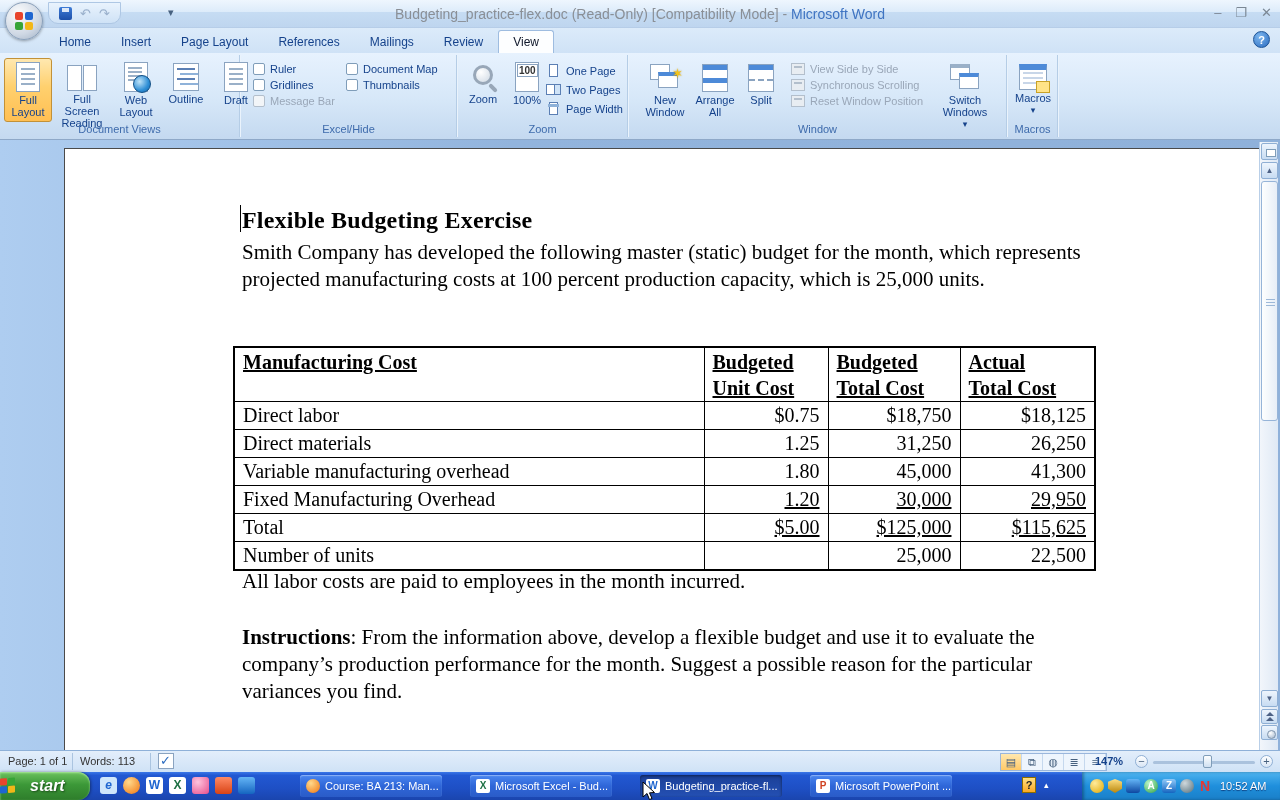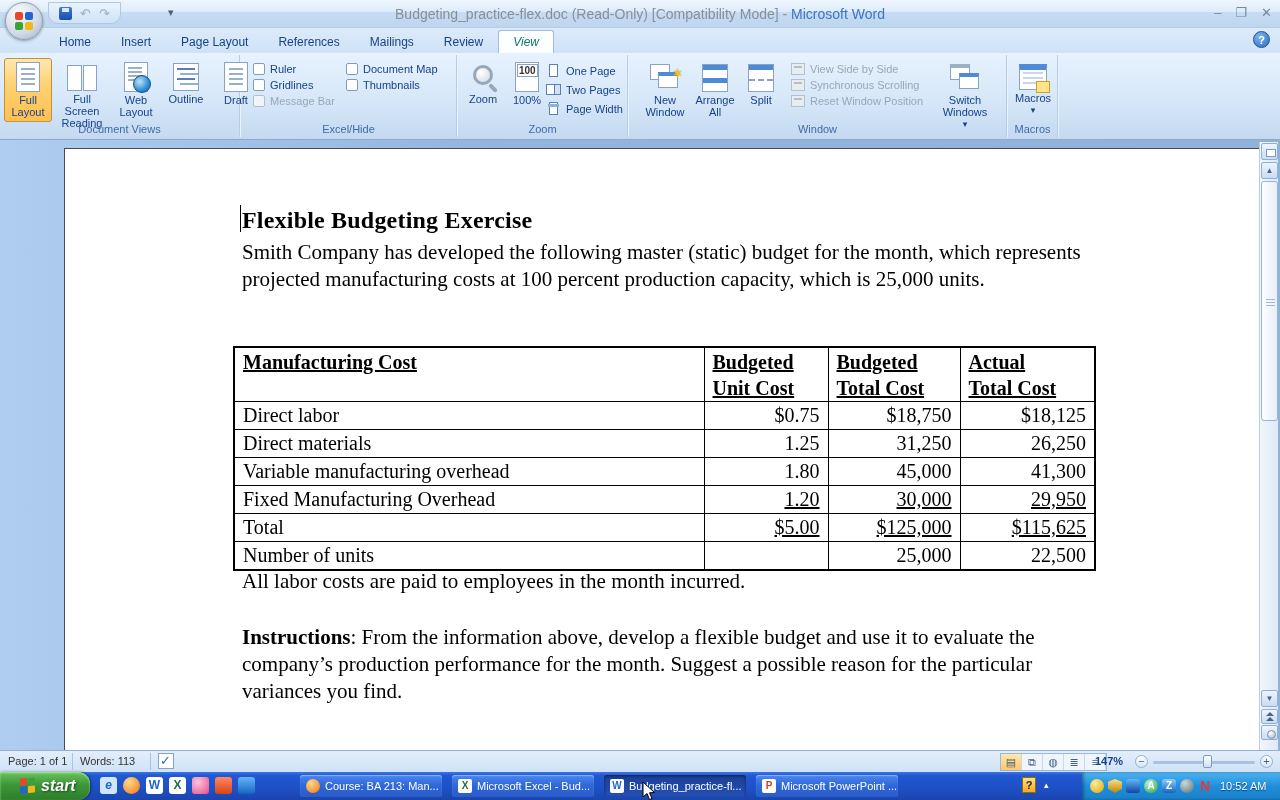--- a/index.html
+++ b/index.html
@@ -30,21 +30,21 @@
   #qat-save { width:13px; height:13px; background:linear-gradient(#3d7bd6,#1d4fa8); border-radius:2px; position:relative; }
   #qat-save::after { content:""; position:absolute; left:3px; top:1px; width:7px; height:4px; background:#dce8f8; }
   .dim { color:#9ab0cc; }
   #qat-more { position:absolute; left:168px; top:6px; font-size:11px; color:#47617f; }
 
   
   #tabrow { position:absolute; left:0; top:28px; width:1280px; height:25px; background:linear-gradient(#dcebfa,#cfe2f6); }
   .tabs { position:absolute; left:44px; top:2px; display:flex; }
   .tab { padding:4px 14px 5px; font-size:12px; color:#15428b; border:1px solid transparent; border-bottom:none;
     border-radius:3px 3px 0 0; cursor:default; }
-  .tab.active { background:#fdfeff; border-color:#9ebce0; color:#0f766e;font-style:italic; }
+  .tab.active { background:#fdfeff; border-color:#9ebce0; color:#0f172a; }
   #help-btn { position:absolute; right:10px; top:31px; width:17px; height:17px; border-radius:50%;
     background:radial-gradient(circle at 35% 30%, #7db7ef, #2a6bc0); color:#fff; font-size:11px; font-weight:bold;
     text-align:center; line-height:17px; border:1px solid #1c5396; z-index:30; }
 
   
   #ribbon { position:absolute; left:0; top:53px; width:1280px; height:87px;
     background:linear-gradient(#e7f2fe, #d6e7f8 55%, #c4d9f0); border-bottom:1px solid #8ea8c8; }
   .rgroup { position:absolute; top:2px; height:82px; border-right:1px solid #b5cde6; box-shadow:1px 0 0 #eaf3fc; }
   .rgroup-label { position:absolute; left:0; right:0; bottom:2px; text-align:center; font-size:11px; color:#3e6bac; }
   .bigbtns { position:absolute; left:4px; top:3px; display:flex; align-items:flex-start; gap:2px; }
@@ -168,36 +168,36 @@
   #z-track { position:absolute; left:18px; right:18px; top:7px; height:3px; background:#aac2dd; border-radius:2px; }
   #z-notch { position:absolute; left:50%; top:3px; width:6px; height:6px; background:#c3d6ec; border:1px solid #8fafd4; transform:rotate(45deg); }
   #z-handle { position:absolute; left:68px; top:1px; width:9px; height:13px; background:linear-gradient(#fdfefe,#cfe0f2);
     border:1px solid #7f9db9; border-radius:2px; }
 
   
   #taskbar { position:absolute; left:0; top:772px; width:1280px; height:28px;
     background:linear-gradient(#3a77e8, #2258d2 12%, #1e4fc4 60%, #1a45ae); }
   #startbtn { position:absolute; left:0; top:0; width:90px; height:28px; border-radius:0 12px 12px 0;
     background:linear-gradient(#6cc25e, #3c9838 45%, #2e7d2b); box-shadow:inset 0 1px 2px #a8e69a, 1px 0 3px rgba(0,0,0,.4);
-    display:flex; align-items:center; gap:5px; padding-left:20px; }
+    display:flex; align-items:center; gap:14px; padding-left:0; }
   #startlogo { width:16px; height:16px; display:grid; grid-template-columns:7px 7px; grid-template-rows:7px 7px; gap:1px; transform:skewY(-4deg); }
   #startlogo i { border-radius:1px; }
   #startlogo i:nth-child(1){background:#e8452c;} #startlogo i:nth-child(2){background:#37a437;}
   #startlogo i:nth-child(3){background:#1f66d0;} #startlogo i:nth-child(4){background:#f2b718;}
   #startbtn span { color:#fff; font-style:italic; font-weight:bold; font-size:16px; text-shadow:1px 1px 2px #1d4d1b; }
   #quicklaunch { position:absolute; left:100px; top:5px; display:flex; gap:6px; }
   .ql { width:17px; height:17px; border-radius:3px; font-size:12px; font-weight:bold; text-align:center; line-height:17px; color:#fff; }
   .ql-ie { background:#cfe6fb; color:#1f66d0; font-style:italic; }
   .ql-ff { background:radial-gradient(circle at 35% 30%, #ffd98c, #f0750f); border-radius:50%; }
   .ql-word { background:#fff; color:#1f66d0; }
   .ql-excel { background:#fff; color:#1d7044; }
   .ql-pink { background:radial-gradient(circle at 35% 30%, #ffc4de, #e54e8c); }
   .ql-red { background:linear-gradient(#ff8a65, #d84315); }
   .ql-blue { background:linear-gradient(#64b5f6, #1565c0); }
-  #tasks { position:absolute; left:300px; top:3px; display:flex; gap:10px;align-items:center; }
+  #tasks { position:absolute; left:300px; top:3px; display:flex; gap:28px;align-items:center; }
   .taskbtn { width:142px; height:22px; border-radius:3px; display:flex; align-items:center; gap:5px; padding:0 6px;
     background:linear-gradient(#4a86f0,#2f66d8 50%,#2a5cc8); box-shadow:inset 0 1px 1px #8cb2f6; color:#fff; font-size:11px; white-space:nowrap; overflow:hidden; }
   .taskbtn.active { background:linear-gradient(#1b3f96,#2450b4); box-shadow:inset 0 1px 3px rgba(0,0,0,.5); }
   .tico { width:14px; height:14px; flex:none; border-radius:2px; background:#fff; font-size:10px; font-weight:bold; text-align:center; line-height:14px; }
   .tico.ff { background:radial-gradient(circle at 35% 30%, #ffd98c, #f0750f); border-radius:50%; }
   .tico.xl { color:#1d7044; } .tico.wd { color:#1f66d0; } .tico.pp { background:#fff; color:#d04423; }
   #notif { position:absolute; left:1022px; top:5px; display:flex; gap:8px; align-items:center; }
   #q-help { width:14px; height:16px; background:linear-gradient(#ffe082,#f9a825); border:1px solid #8d6e00; color:#222;
     font-size:11px; font-weight:bold; text-align:center; line-height:15px; }
   #tray-collapse { color:#fff; font-size:9px; }

